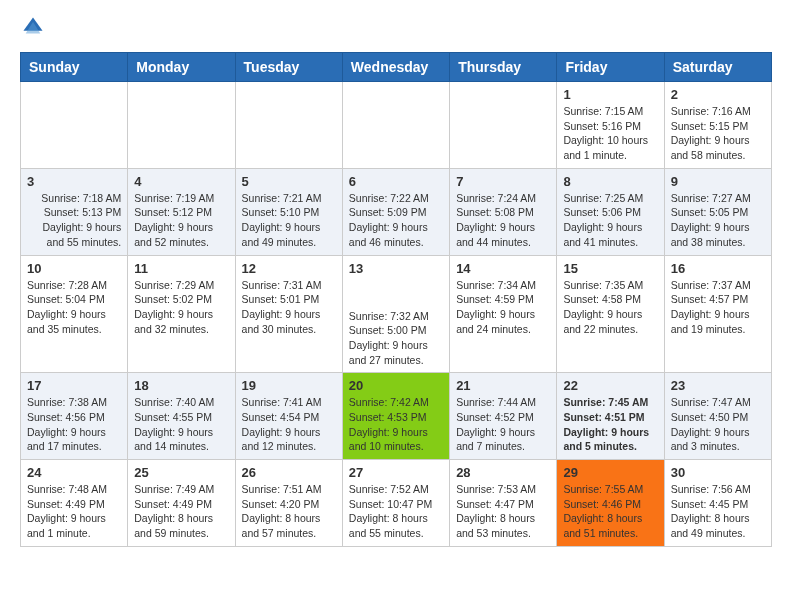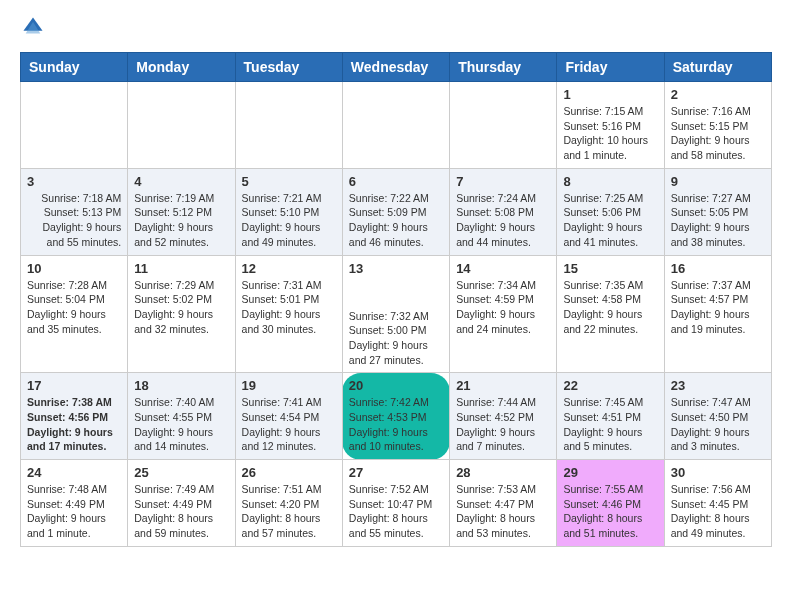--- a/index.html
+++ b/index.html
@@ -237,51 +237,51 @@
           <td style="background: rgb(255, 255, 255);">
             <span class="day-num">16</span>
             <div class="day-info" style="white-space: pre-line;">Sunrise: 7:37 AM
 Sunset: 4:57 PM
 Daylight: 9 hours and 19 minutes.</div>
           </td>
         </tr>
         <tr>
           <td style="background: rgb(238, 242, 248);">
             <span class="day-num">17</span>
-            <div class="day-info" style="white-space: pre-line; font-weight: bold;">Sunrise: 7:38 AM
+            <div class="day-info" style="white-space: pre-line;">Sunrise: 7:38 AM
 Sunset: 4:56 PM
 Daylight: 9 hours and 17 minutes.</div>
           </td>
           <td style="background: rgb(238, 242, 248);">
             <span class="day-num">18</span>
             <div class="day-info" style="white-space: pre-line;">Sunrise: 7:40 AM
 Sunset: 4:55 PM
 Daylight: 9 hours and 14 minutes.</div>
           </td>
           <td style="background: rgb(238, 242, 248);">
             <span class="day-num">19</span>
             <div class="day-info" style="white-space: pre-line;">Sunrise: 7:41 AM
 Sunset: 4:54 PM
 Daylight: 9 hours and 12 minutes.</div>
           </td>
-          <td style="background: #14b8a6; border-radius: 19px;">
+          <td style="background: #84cc16;">
             <span class="day-num">20</span>
             <div class="day-info" style="white-space: pre-line;">Sunrise: 7:42 AM
 Sunset: 4:53 PM
 Daylight: 9 hours and 10 minutes.</div>
           </td>
           <td style="background: rgb(238, 242, 248);">
             <span class="day-num">21</span>
             <div class="day-info" style="white-space: pre-line;">Sunrise: 7:44 AM
 Sunset: 4:52 PM
 Daylight: 9 hours and 7 minutes.</div>
           </td>
           <td style="background: rgb(238, 242, 248);">
             <span class="day-num">22</span>
-            <div class="day-info" style="white-space: pre-line;">Sunrise: 7:45 AM
+            <div class="day-info" style="white-space: pre-line; font-weight: bold;">Sunrise: 7:45 AM
 Sunset: 4:51 PM
 Daylight: 9 hours and 5 minutes.</div>
           </td>
           <td style="background: rgb(238, 242, 248);">
             <span class="day-num">23</span>
             <div class="day-info" style="white-space: pre-line;">Sunrise: 7:47 AM
 Sunset: 4:50 PM
 Daylight: 9 hours and 3 minutes.</div>
           </td>
         </tr>
@@ -309,21 +309,21 @@
             <div class="day-info" style="white-space: pre-line;">Sunrise: 7:52 AM
 Sunset: 10:47 PM
 Daylight: 8 hours and 55 minutes.</div>
           </td>
           <td style="background: rgb(255, 255, 255);">
             <span class="day-num">28</span>
             <div class="day-info" style="white-space: pre-line;">Sunrise: 7:53 AM
 Sunset: 4:47 PM
 Daylight: 8 hours and 53 minutes.</div>
           </td>
-          <td style="background: #f0abfc;">
+          <td style="background: #f97316;">
             <span class="day-num">29</span>
             <div class="day-info" style="white-space: pre-line;">Sunrise: 7:55 AM
 Sunset: 4:46 PM
 Daylight: 8 hours and 51 minutes.</div>
           </td>
           <td style="background: rgb(255, 255, 255);">
             <span class="day-num">30</span>
             <div class="day-info" style="white-space: pre-line;">Sunrise: 7:56 AM
 Sunset: 4:45 PM
 Daylight: 8 hours and 49 minutes.</div>

